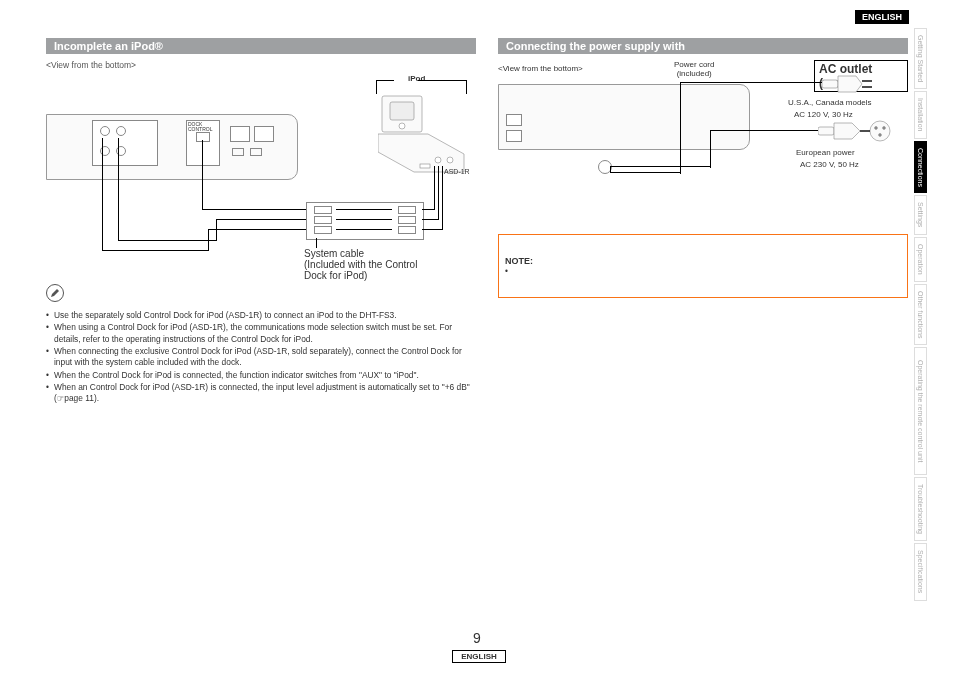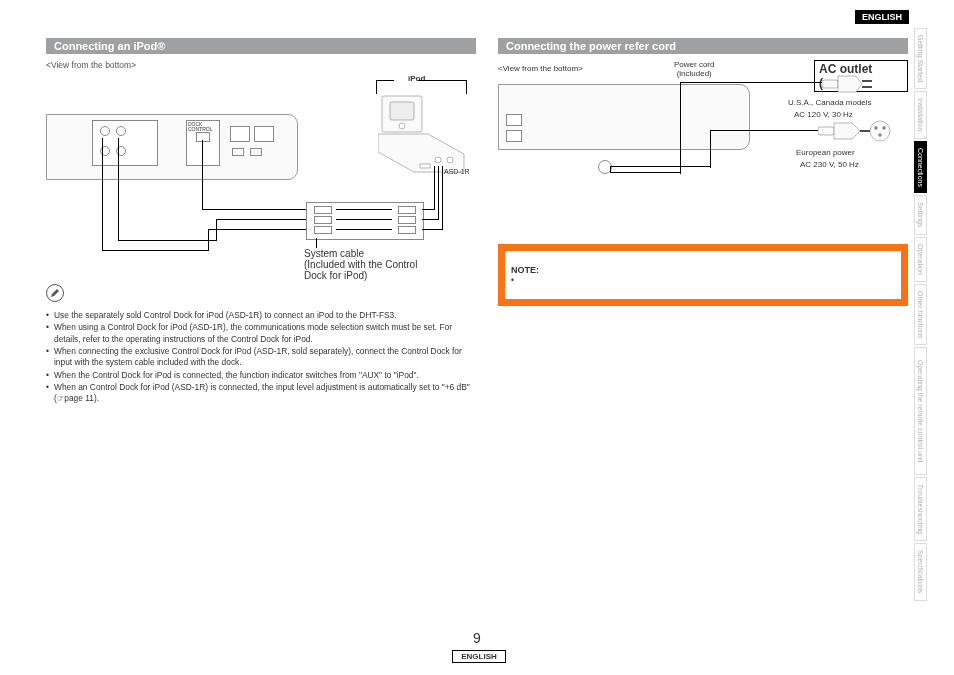--- a/index.html
+++ b/index.html
@@ -121,23 +121,23 @@
   .label-bold { font-weight: bold; }
   .callout-line {
     position: absolute;
     border-top: 0.5px solid #000;
   }
   .callout-line-v {
     position: absolute;
     border-left: 0.5px solid #000;
   }
   .note-box {
-    border: 7px solid #f97316;
-    padding: 14px 6px;
-    margin-top: 24px;
+    border: 1px solid #f97316;
+    padding: 21px 6px;
+    margin-top: 14px;
   }
   .note-box .hdr {
     font-weight: bold;
     font-size: 9px;
   }
   .bullets {
     margin-top: 6px;
     font-size: 8.4px;
     line-height: 1.35;
   }
@@ -203,21 +203,21 @@
     <div class="side-tab active">Connections</div>
     <div class="side-tab">Settings</div>
     <div class="side-tab">Operation</div>
     <div class="side-tab">Other functions</div>
     <div class="side-tab tall">Operating the remote control unit</div>
     <div class="side-tab">Troubleshooting</div>
     <div class="side-tab">Specifications</div>
   </div>
 
   <div class="col-left">
-    <div class="section-header">Connecting an iPod®</div>
+    <div class="section-header">Incomplete an iPod®</div>
     <div class="caption">&lt;View from the bottom&gt;</div>
 
     <div class="diagram" style="height:200px">
 
       <div class="label label-bold" style="top:0;left:362px">iPod</div>
       <div class="callout-line" style="top:6px;left:330px;width:18px"></div>
       <div class="callout-line" style="top:6px;left:372px;width:48px"></div>
       <div class="callout-line-v" style="top:6px;left:330px;height:14px"></div>
       <div class="callout-line-v" style="top:6px;left:420px;height:14px"></div>
 
@@ -311,21 +311,21 @@
           <span class="txt">When the Control Dock for iPod is connected, the function indicator switches from "AUX" to "iPod".</span>
         </div>
       <div class="b">
           <span class="dot">•</span>
           <span class="txt">When an Control Dock for iPod (ASD-1R) is connected, the input level adjustment is automatically set to "+6 dB" (☞page 11).</span>
         </div>
     </div>
   </div>
 
   <div class="col-right">
-    <div class="section-header">Connecting the power refer cord</div>
+    <div class="section-header">Connecting the power supply with</div>
 
     <div class="diagram" style="height:160px">
       <div class="label" style="top:4px;left:0">&lt;View from the bottom&gt;</div>
       <div class="label" style="top:0px;left:176px;text-align:center;white-space:pre-line">Power cord
 (included)</div>
       <div class="ac-box" style="top:0px;left:316px">AC outlet (wall)</div>
 
       <div class="ports" style="top:24px;left:0;width:250px;height:64px;border-radius:0 10px 10px 0"></div>
       <div class="diag-box" style="top:54px;left:8px;width:14px;height:10px"></div>
       <div class="diag-box" style="top:70px;left:8px;width:14px;height:10px"></div>

